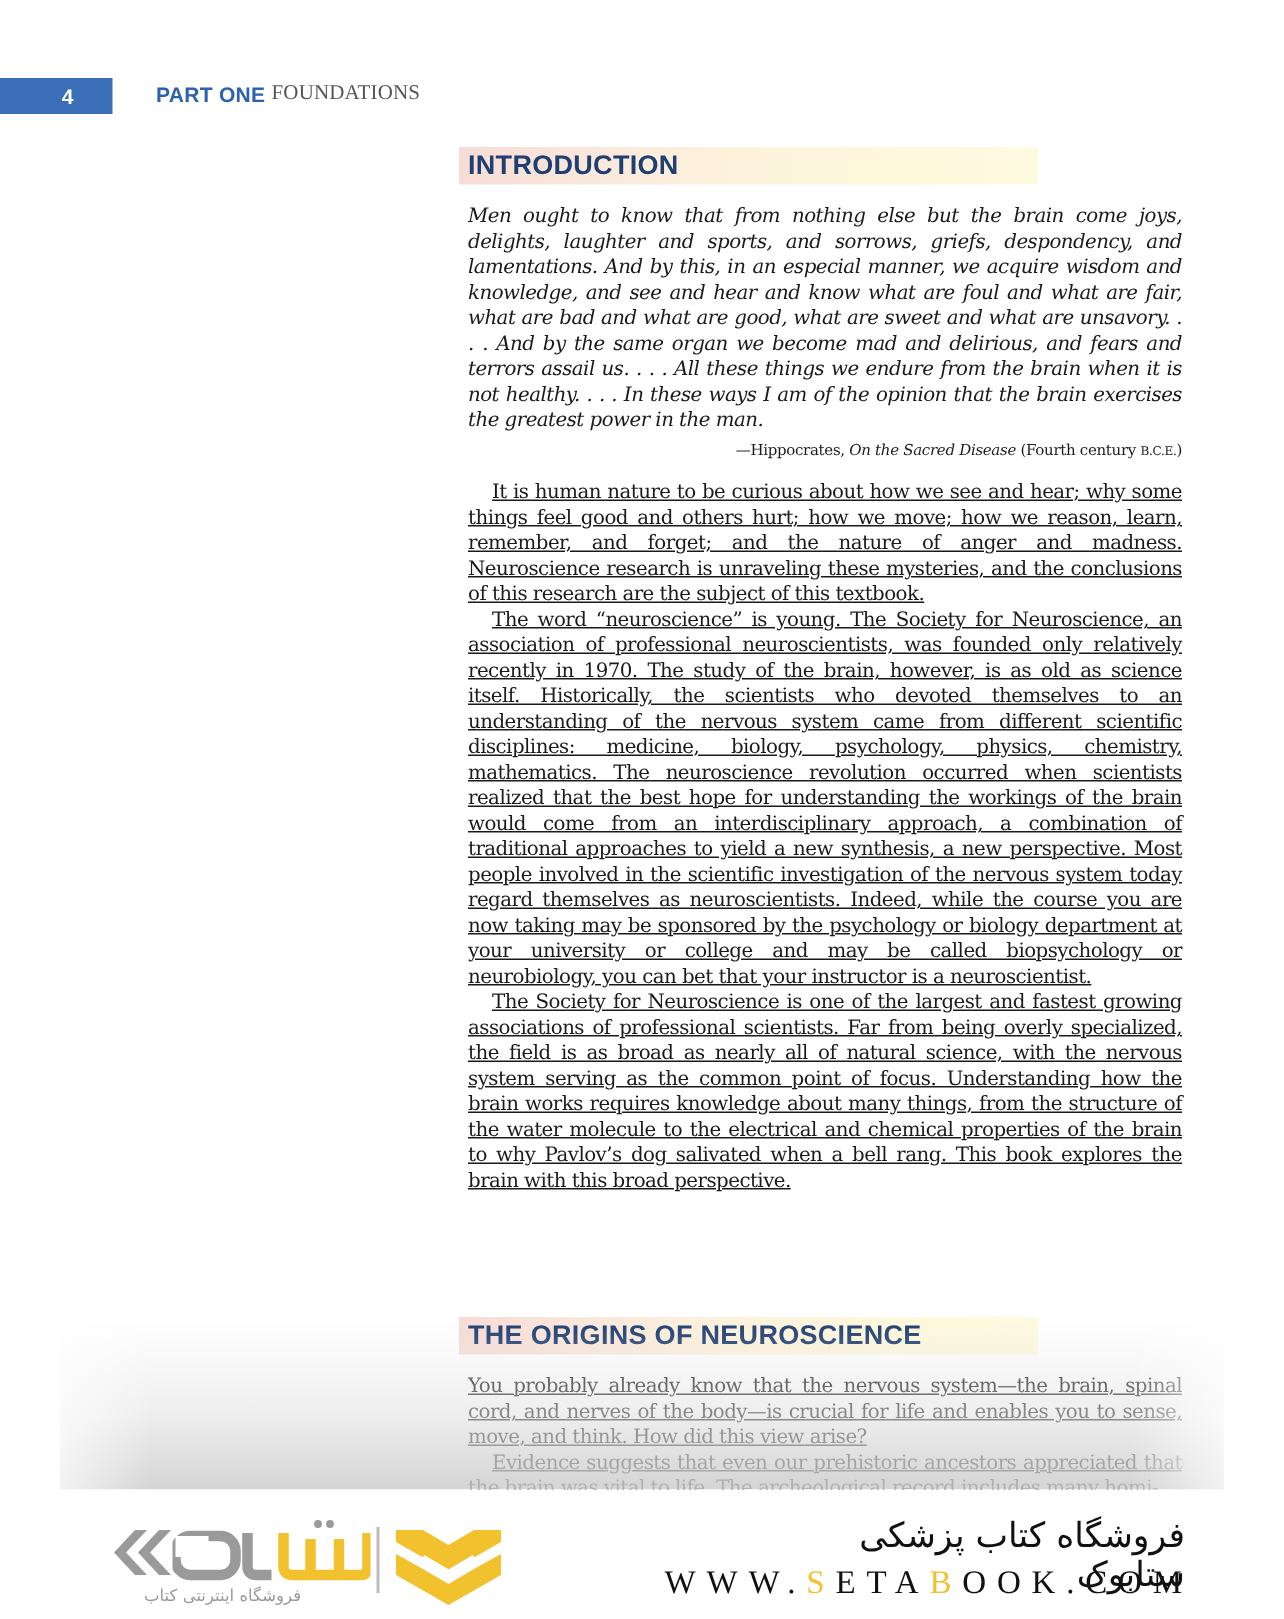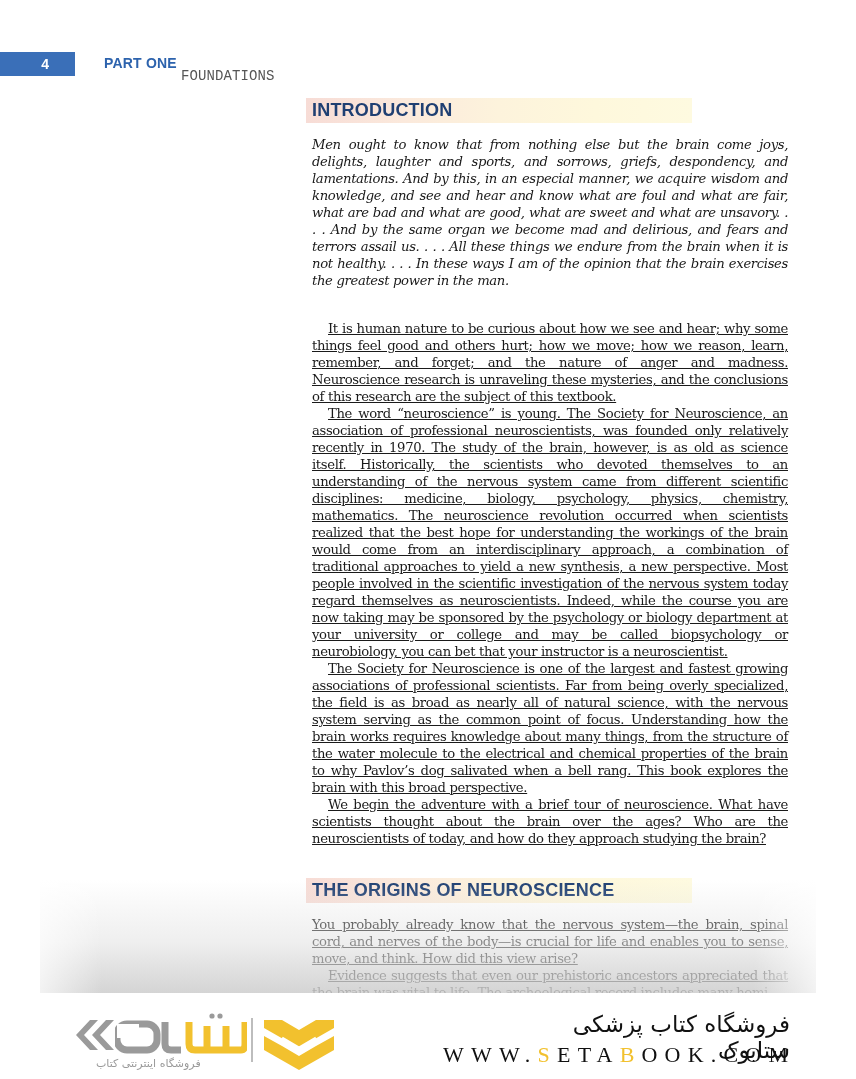--- a/index.html
+++ b/index.html
@@ -22,21 +22,21 @@
   .page-num-box {
     position:absolute; left:0; top:0; width:75px; height:24px; background:#3a6fb8;
     color:#ffffff; font-family:"Liberation Sans", sans-serif; font-weight:bold; font-size:14px;
     display:flex; align-items:center; justify-content:flex-end; padding-right:26px; box-sizing:border-box;
   }
   .part-label {
     position:absolute; left:104px; top:3px; font-family:"Liberation Sans", sans-serif;
     font-weight:bold; color:#2d63ad; font-size:14px; letter-spacing:0.2px;
   }
   .part-title {
-    position:absolute; left:181px; top:16px; font-family:Liberation Mono, monospace;
+    position:absolute; left:181px; top:3px; font-family:Liberation Serif, serif;
     color:#555555; font-size:14px; letter-spacing:0.1px;
   }
   .section-head {
     position:absolute; left:306px; width:386px; height:25px;
     background: linear-gradient(to right, #f7dcd6 0%, #fbe9dc 25%, #fdf3dc 50%, #fef8dc 75%, #fefae0 100%);
     box-sizing:border-box; padding-left:6px;
     font-family:"Liberation Sans", sans-serif; font-weight:bold; color:#1f3f72;
     font-size:18px; line-height:25px; letter-spacing:0.2px;
   }
   .col { position:absolute; left:312px; width:476px; color:#1a1a1a; }
@@ -86,27 +86,29 @@
   <span class="part-label">PART ONE</span>
   <span class="part-title">FOUNDATIONS</span>
 </div>
 
 <div class="section-head" style="top:98px;">
   <span>INTRODUCTION</span>
 </div>
 
 <div class="col" style="top:136px;">
   <div class="epigraph">Men ought to know that from nothing else but the brain come joys, delights, laughter and sports, and sorrows, griefs, despondency, and lamentations. And by this, in an especial manner, we acquire wisdom and knowledge, and see and hear and know what are foul and what are fair, what are bad and what are good, what are sweet and what are unsavory. . . . And by the same organ we become mad and delirious, and fears and terrors assail us. . . . All these things we endure from the brain when it is not healthy. . . . In these ways I am of the opinion that the brain exercises the greatest power in the man.</div>
+  <div class="attribution">
+    <span>—Hippocrates, </span><i>On the Sacred Disease</i><span> (Fourth century </span><span class="sc">B.C.E.</span><span>)</span>
+  </div>
 </div>
 
 <div class="col body-text" style="top:320px;">
   <p>It is human nature to be curious about how we see and hear; why some things feel good and others hurt; how we move; how we reason, learn, remember, and forget; and the nature of anger and madness. Neuroscience research is unraveling these mysteries, and the conclusions of this research are the subject of this textbook.</p>
   <p>The word “neuroscience” is young. The Society for Neuroscience, an association of professional neuroscientists, was founded only relatively recently in 1970. The study of the brain, however, is as old as science itself. Historically, the scientists who devoted themselves to an understanding of the nervous system came from different scientific disciplines: medicine, biology, psychology, physics, chemistry, mathematics. The neuroscience revolution occurred when scientists realized that the best hope for understanding the workings of the brain would come from an interdisciplinary approach, a combination of traditional approaches to yield a new synthesis, a new perspective. Most people involved in the scientific investigation of the nervous system today regard themselves as neuroscientists. Indeed, while the course you are now taking may be sponsored by the psychology or biology department at your university or college and may be called biopsychology or neurobiology, you can bet that your instructor is a neuroscientist.</p>
   <p>The Society for Neuroscience is one of the largest and fastest growing associations of professional scientists. Far from being overly specialized, the field is as broad as nearly all of natural science, with the nervous system serving as the common point of focus. Understanding how the brain works requires knowledge about many things, from the structure of the water molecule to the electrical and chemical properties of the brain to why Pavlov’s dog salivated when a bell rang. This book explores the brain with this broad perspective.</p>
-  <p>We begin the adventure with a brief tour of neuroscience. What have scientists thought about the brain over the ages? Who are the neuroscientists of today, and how do they approach studying the brain?</p>
 </div>
 
 <div class="section-head" style="top:878px;">
   <span>THE ORIGINS OF NEUROSCIENCE</span>
 </div>
 
 <div class="col body-text" style="top:916px;">
   <p class="noindent">You probably already know that the nervous system—the brain, spinal cord, and nerves of the body—is crucial for life and enables you to sense, move, and think. How did this view arise?</p>
   <p>Evidence suggests that even our prehistoric ancestors appreciated that the brain was vital to life. The archeological record includes many homi-</p>
 </div>

